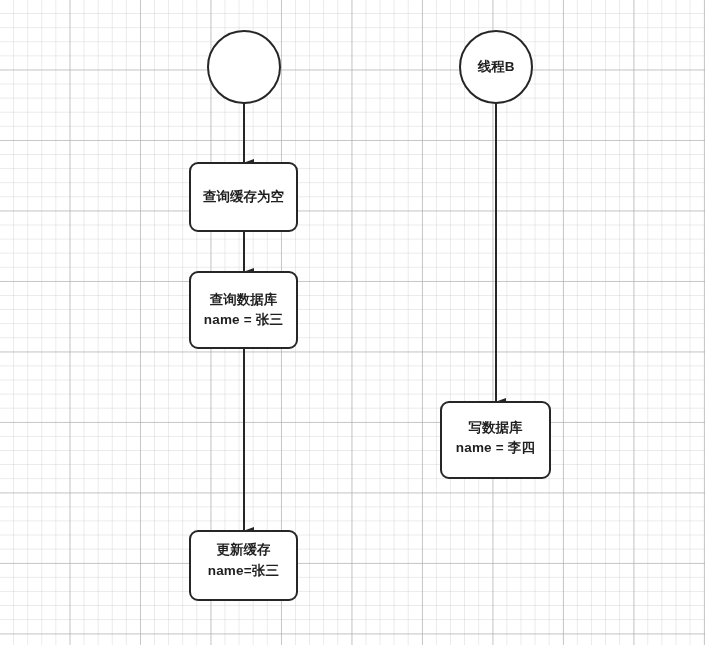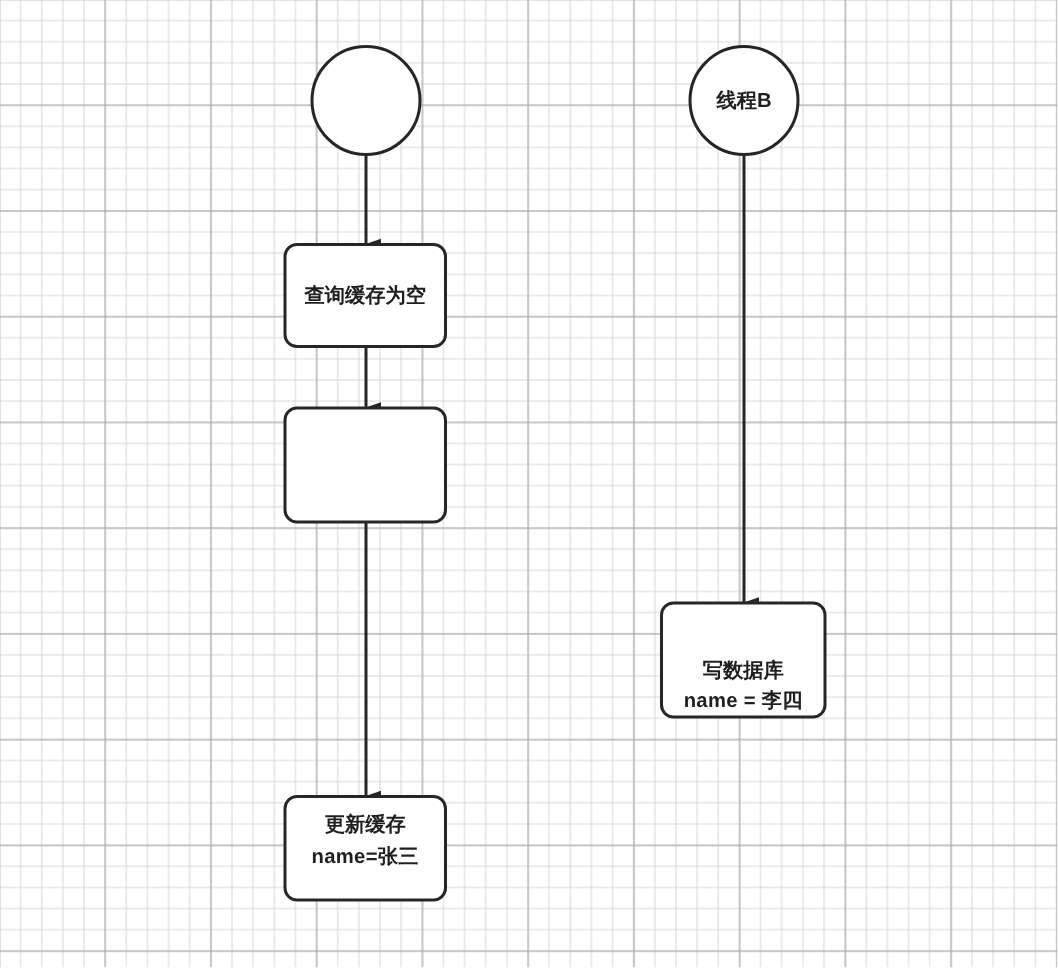--- a/index.html
+++ b/index.html
@@ -98,25 +98,29 @@
 
 
   <div class="node-label box-label" style="left:190px; top:163px; width:107px; height:68px;">
     <span class="line-1">查询缓存为空</span>
   </div>
 
   <div class="node-label circle-label" style="left:460px; top:31px; width:72px; height:72px;">
     <span>线程B</span>
   </div>
 
+  <div class="node-label box-label" style="left:190px; top:272px; width:107px; height:76px;">
+    <span class="line-1">查询数据库</span>
+    <span class="line-2">name = 张三</span>
+  </div>
 
   <div class="node-label box-label" style="left:190px; top:531px; width:107px; height:59px;">
     <span class="line-1">更新缓存</span>
     <span class="line-2">name=张三</span>
   </div>
 
-  <div class="node-label box-label" style="left:441px; top:419px; width:109px; height:76px;">
+  <div class="node-label box-label" style="left:441px; top:400px; width:109px; height:76px;">
     <span class="line-1">写数据库</span>
     <span class="line-2">name = 李四</span>
   </div>
 
 
 </div>
 
 </body></html>

